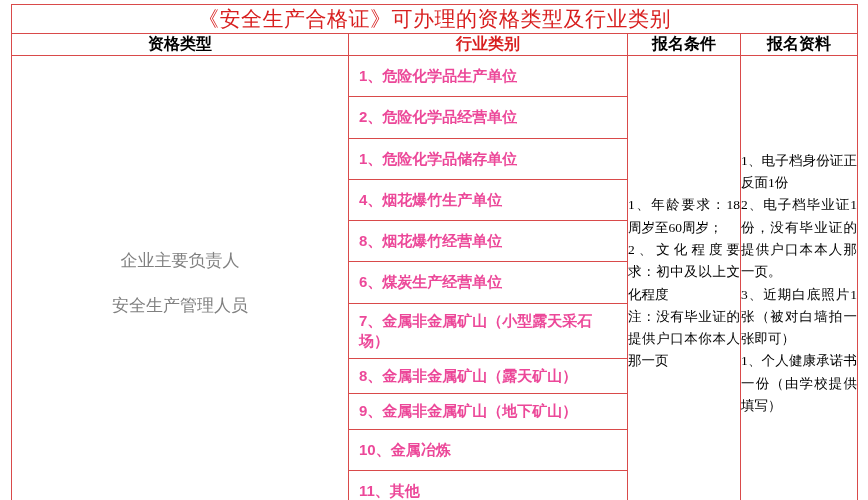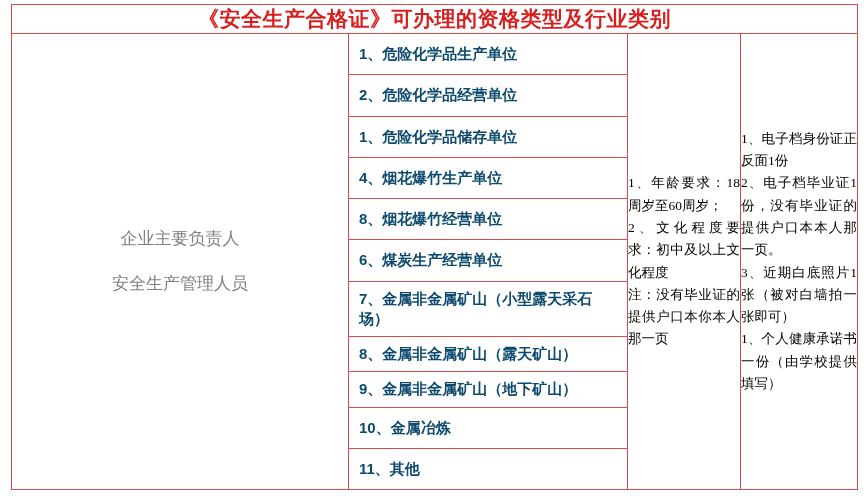--- a/index.html
+++ b/index.html
@@ -31,21 +31,21 @@
     vertical-align: middle;
     padding: 0;
   }
   .title-cell {
     text-align: center;
     padding: 4px 0 6px 0;
     border-bottom: 1px solid #d94a4a;
   }
   .title-text {
     color: #d81f1f;
-    font-weight: bold;
+    font-weight: normal;
     font-size: 21px;
     letter-spacing: 0.5px;
   }
   .hdr {
     text-align: center;
     font-weight: bold;
     font-size: 16px;
     padding: 4px 0 5px 0;
   }
   .hdr.black { color: #000000; }
@@ -58,21 +58,21 @@
     line-height: 2.6;
     padding: 6px 4px;
   }
   .cat-cell .line { display: block; }
 
   .ind-list {
     display: block;
   }
   .ind-item {
     border-bottom: 1px solid #d94a4a;
-    color: #0c4a6e;
+    color: #ec4899;
     font-weight: bold;
     font-size: 15px;
     padding: 7px 8px 7px 10px;
     line-height: 1.35;
     box-sizing: border-box;
   }
   .ind-item:last-child {
     border-bottom: none;
   }
   .ind-item.tall { padding-top: 10px; padding-bottom: 10px; }
@@ -110,20 +110,26 @@
       <col style="width:113px">
       <col style="width:117px">
     </colgroup>
     <tbody>
       <tr>
         <td class="title-cell" colspan="4">
           <span class="title-text">《安全生产合格证》可办理的资格类型及行业类别</span>
         </td>
       </tr>
       <tr>
+        <td class="hdr black">资格类型</td>
+        <td class="hdr red">行业类别</td>
+        <td class="hdr black">报名条件</td>
+        <td class="hdr black">报名资料</td>
+      </tr>
+      <tr>
         <td class="cat-cell">
           <span class="line">企业主要负责人</span>
           <span class="line">安全生产管理人员</span>
         </td>
         <td style="padding:0">
           <div class="ind-list">
             <div class="ind-item tall">1、危险化学品生产单位</div>
             <div class="ind-item tall">2、危险化学品经营单位</div>
             <div class="ind-item tall">1、危险化学品储存单位</div>
             <div class="ind-item tall">4、烟花爆竹生产单位</div>

